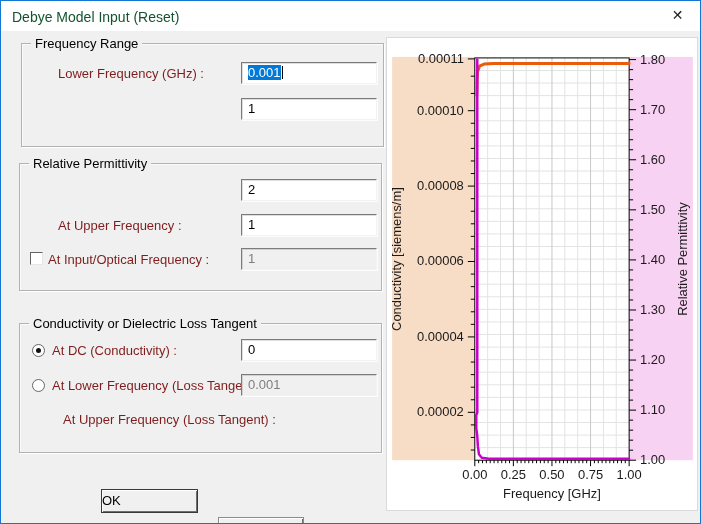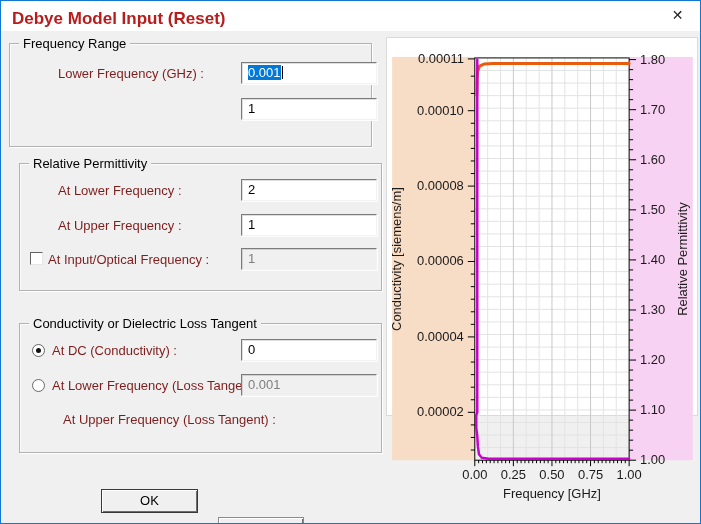--- a/index.html
+++ b/index.html
@@ -1,20 +1,20 @@
 <!DOCTYPE html>
 <html><head>
 <meta charset="utf-8">
 <style>
   html,body{margin:0;padding:0;background:#ffffff;}
   .dialog{position:relative;width:701px;height:524px;background:#f0f0f0;
     border:1px solid #1177d2;box-sizing:border-box;overflow:hidden;
     font-family:"Liberation Sans",sans-serif;}
   .titlebar{position:absolute;left:0;top:0;right:0;height:30px;background:#ffffff;}
-  .title{position:absolute;left:11px;top:8px;font-size:17px;color:#b91c1c;white-space:nowrap;font-weight:bold;}
+  .title{position:absolute;left:11px;top:8px;font-size:14px;color:#14532d;white-space:nowrap;}
   .close{position:absolute;right:0;top:0;width:45px;height:29px;text-align:center;
     line-height:29px;font-size:14px;color:#222;cursor:pointer;}
   .group{position:absolute;border:1px solid #b2b2b2;
     box-shadow:1px 1px 0 #ffffff, inset 1px 1px 0 #fbfbfb;}
   .group-title{position:absolute;top:-8px;left:9px;background:#f0f0f0;padding:0 4px;
     font-size:13px;color:#000;white-space:nowrap;}
   .flabel{position:absolute;font-size:13px;color:#7f1d1d;white-space:nowrap;}
   .win-input{position:absolute;width:128px;height:20px;background:#fff;
     border:1px solid;border-color:#7b7b7b #f2f2f2 #f2f2f2 #7b7b7b;
     box-shadow:inset 1px 1px 0 rgba(0,0,0,.13), 1px 1px 0 #fdfdfd;
@@ -23,56 +23,55 @@
   .sel{background:#0079d8;color:#fff;}
   .caret{display:inline-block;width:1px;height:13px;background:#000;
     vertical-align:-2px;margin-left:1px;}
   .checkbox{position:absolute;width:13px;height:13px;background:#fff;
     border:1px solid;border-color:#636363 #e6e6e6 #e6e6e6 #636363;box-sizing:border-box;}
   .radio{position:absolute;width:13px;height:13px;background:#fff;border-radius:50%;
     border:1px solid #666;box-sizing:border-box;}
   .radio.checked::after{content:"";position:absolute;left:3px;top:3px;width:5px;height:5px;
     border-radius:50%;background:#111;}
   .btn{position:absolute;height:24px;background:#f0f0f0;font-size:13px;color:#000;
-    text-align:center;line-height:22px;box-sizing:border-box;cursor:pointer;
+    line-height:22px;box-sizing:border-box;cursor:pointer;
     box-shadow:inset 1px 1px 0 #ffffff, inset -1px -1px 0 #6e6e6e;}
   .btn.default{border:1px solid #393939;}
   .btn.normal{border:1px solid #8b8b8b;margin-top:28px;}
-  .chart-panel{position:absolute;left:385px;top:36px;width:312px;height:379px;
+  .chart-panel{position:absolute;left:385px;top:36px;width:312px;height:474px;
     background:#fff;border:1px solid #dadada;box-sizing:border-box;}
   .chart-panel svg{display:block;}
   svg text{font-family:"Liberation Sans",sans-serif;font-size:13px;fill:#1a1a1a;}
 </style>
 </head>
 <body>
 
 <div class="dialog">
 
   <div class="titlebar">
     <div class="title">Debye Model Input (Reset)</div>
     <div class="close">
       <span>✕</span>
     </div>
   </div>
 
-  <div class="group" style="left:8px;top:42px;width:361px;height:102px">
+  <div class="group" style="left:20px;top:42px;width:361px;height:102px">
     <span class="group-title">Frequency Range</span>
   </div>
   <div class="flabel" style="left:57px;top:65px">Lower Frequency (GHz) :</div>
   <div class="win-input" style="left:240px;top:61px">
     <span class="sel">0.001</span><span class="caret"></span>
   </div>
   <div class="win-input" style="left:240px;top:97px">
     <span>1</span>
   </div>
 
   <div class="group" style="left:18px;top:162px;width:361px;height:126px">
     <span class="group-title">Relative Permittivity</span>
   </div>
-  <div class="flabel" style="left:57px;top:182px">At Lower Frequency :</div>
   <div class="win-input" style="left:240px;top:178px">
     <span>2</span>
   </div>
   <div class="flabel" style="left:57px;top:217px">At Upper Frequency :</div>
   <div class="win-input" style="left:240px;top:213px">
     <span>1</span>
   </div>
   <div class="checkbox" style="left:29px;top:251px"></div>
   <div class="flabel" style="left:47px;top:251px">At Input/Optical Frequency :</div>
   <div class="win-input disabled" style="left:240px;top:247px">

